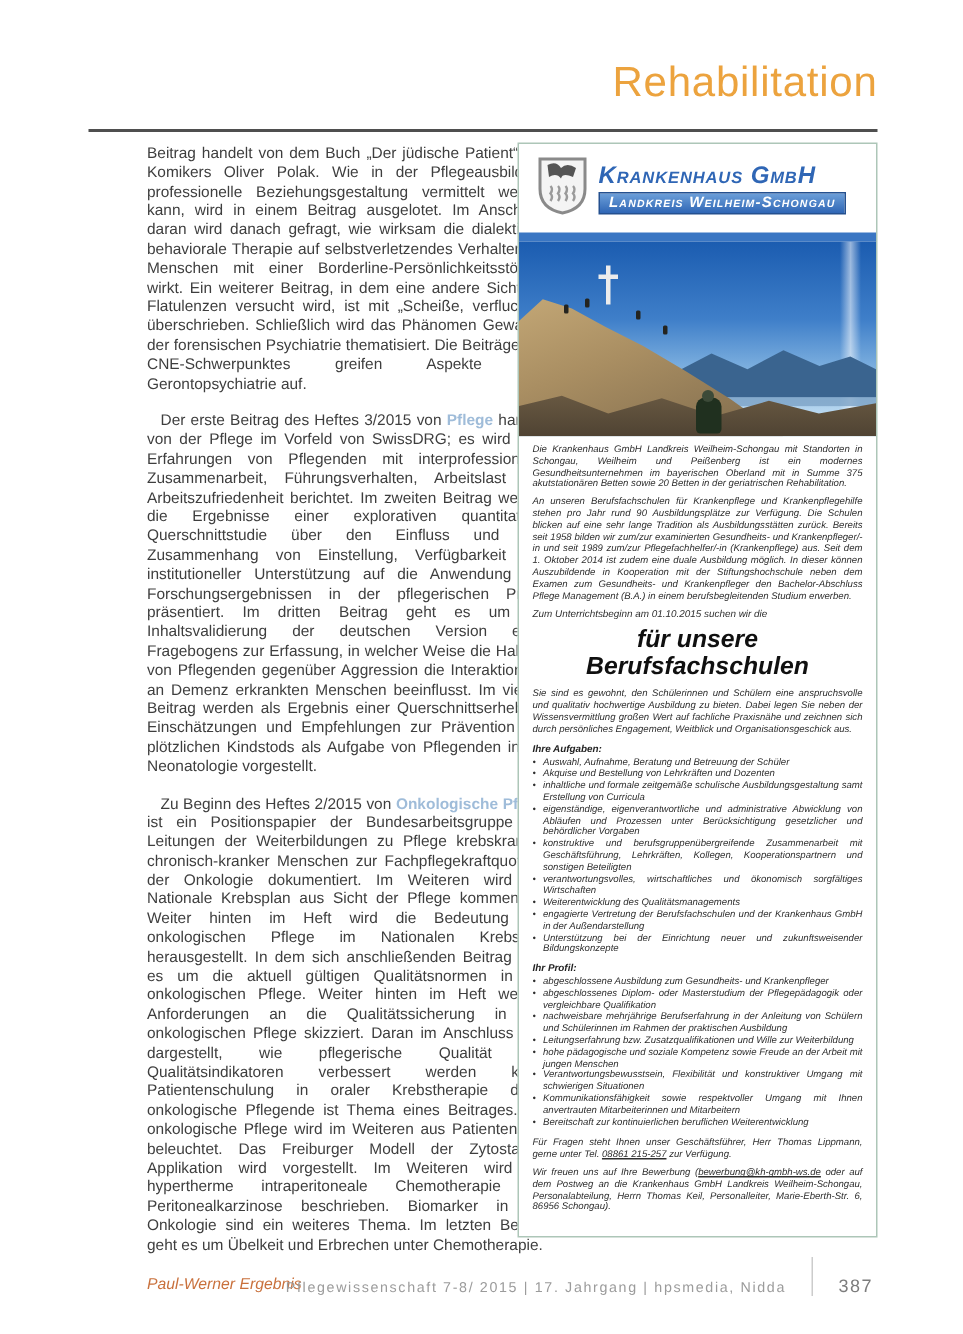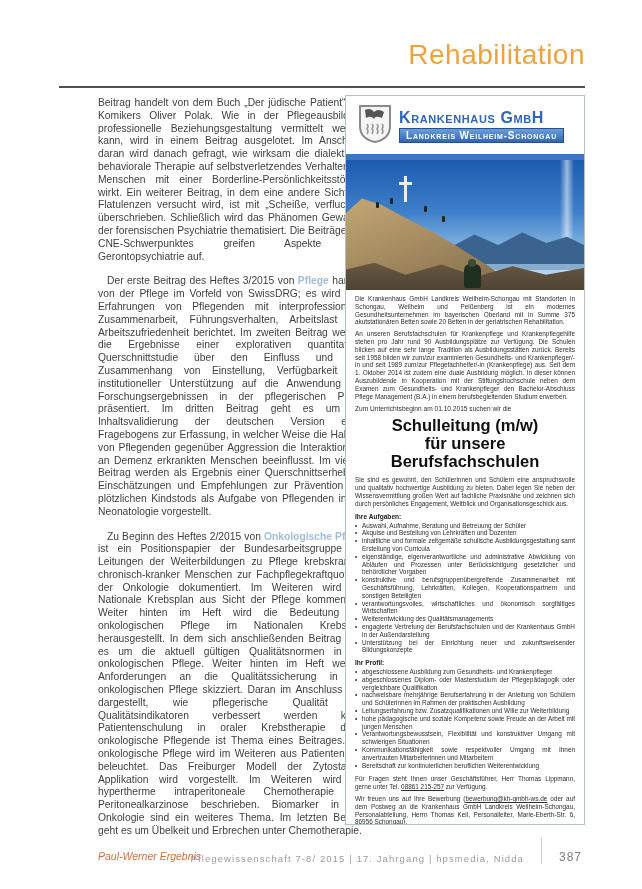--- a/index.html
+++ b/index.html
@@ -13,21 +13,21 @@
   .head-rule{position:absolute;top:86px;left:59px;width:526px;height:2px;background:#4f4f4f;}
   
   .article{position:absolute;top:97px;left:70px;width:268px;
     font-size:10.3px;line-height:12.8px;text-align:justify;color:#3e3e3e;margin-left:28px;}
   .article p{margin:0 0 12px 0;}
   .article p.indent{text-indent:9px;}
   .link-blue{color:#9fbcd9;cursor:pointer;font-weight:bold;}
   .author{color:#c9713d;font-style:italic;font-size:10.5px;margin-top:4px;}
   
   .ad{position:absolute;top:95px;left:345px;width:240px;height:730px;
-    border:1px solid #adc6b8;background:#fff;box-sizing:border-box;overflow:hidden;}
+    border:1px solid #adc6b8;background:#fff;box-sizing:border-box;overflow:hidden;font-style:italic;}
   .ad-logo-row{display:flex;align-items:center;gap:7px;padding:8px 10px 6px 12px;}
   .crest{flex:0 0 auto;}
   .logo-text{display:flex;flex-direction:column;gap:2px;}
   .logo-company{color:#2f66b5;font-weight:bold;font-size:16px;line-height:16px;
     font-variant:small-caps;letter-spacing:0.6px;}
   .logo-subtitle{background:linear-gradient(180deg,#6c9fd9 0%,#2f66b5 100%);
     color:#fff;font-size:10px;line-height:9px;font-variant:small-caps;font-weight:bold;
     text-align:center;padding:2px 6px;border:1px solid #24508f;letter-spacing:0.8px;}
   .ad-bluebar{height:6px;background:#3a76c3;}
   
@@ -117,21 +117,20 @@
     <div class="front-rocks"></div>
     <div class="big-climber"></div>
   </div>
 
   <div class="ad-body">
     <p class="tiny">Die Krankenhaus GmbH Landkreis Weilheim-Schongau mit Standorten in Schongau, Weilheim und Peißenberg ist ein modernes Gesundheitsunternehmen im bayerischen Oberland mit in Summe 375 akutstationären Betten sowie 20 Betten in der geriatrischen Rehabilitation.</p>
     <p class="tiny">An unseren Berufsfachschulen für Krankenpflege und Krankenpflegehilfe stehen pro Jahr rund 90 Ausbildungsplätze zur Verfügung. Die Schulen blicken auf eine sehr lange Tradition als Ausbildungsstätten zurück. Bereits seit 1958 bilden wir zum/zur examinierten Gesundheits- und Krankenpfleger/-in und seit 1989 zum/zur Pflegefachhelfer/-in (Krankenpflege) aus. Seit dem 1. Oktober 2014 ist zudem eine duale Ausbildung möglich. In dieser können Auszubildende in Kooperation mit der Stiftungshochschule neben dem Examen zum Gesundheits- und Krankenpfleger den Bachelor-Abschluss Pflege Management (B.A.) in einem berufsbegleitenden Studium erwerben.</p>
 
     <div class="vacancy-line">Zum Unterrichtsbeginn am 01.10.2015 suchen wir die</div>
     <div class="job-title">
-      <div>Schulleitung (m/w)</div>
       <div>für unsere Berufsfachschulen</div>
     </div>
     <p class="tiny">Sie sind es gewohnt, den Schülerinnen und Schülern eine anspruchsvolle und qualitativ hochwertige Ausbildung zu bieten. Dabei legen Sie neben der Wissensvermittlung großen Wert auf fachliche Praxisnähe und zeichnen sich durch persönliches Engagement, Weitblick und Organisationsgeschick aus.</p>
 
     <div class="section-label">Ihre Aufgaben:</div>
     <ul class="tiny-list">
       <li>Auswahl, Aufnahme, Beratung und Betreuung der Schüler</li>
       <li>Akquise und Bestellung von Lehrkräften und Dozenten</li>
       <li>inhaltliche und formale zeitgemäße schulische Ausbildungsgestaltung samt Erstellung von Curricula</li>
       <li>eigenständige, eigenverantwortliche und administrative Abwicklung von Abläufen und Prozessen unter Berücksichtigung gesetzlicher und behördlicher Vorgaben</li>

